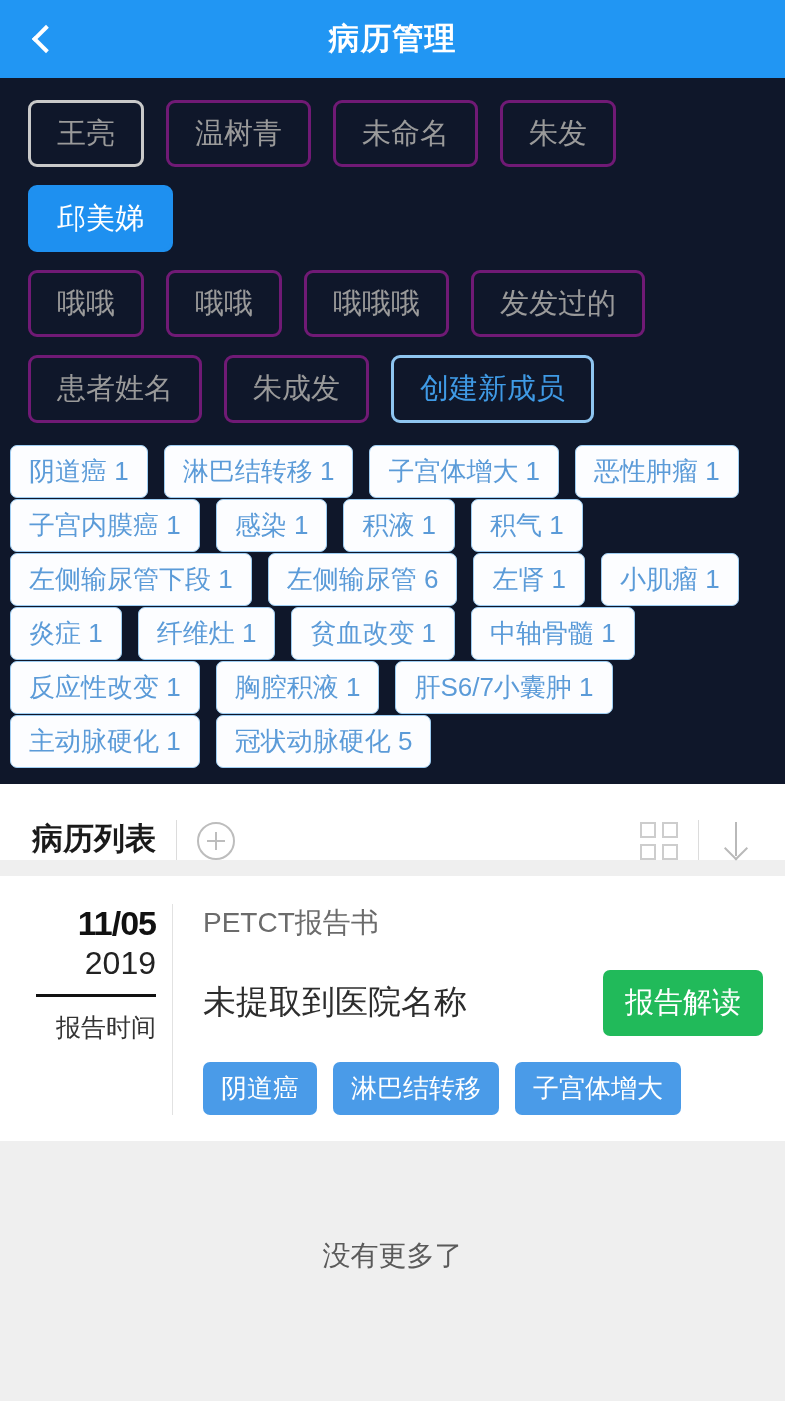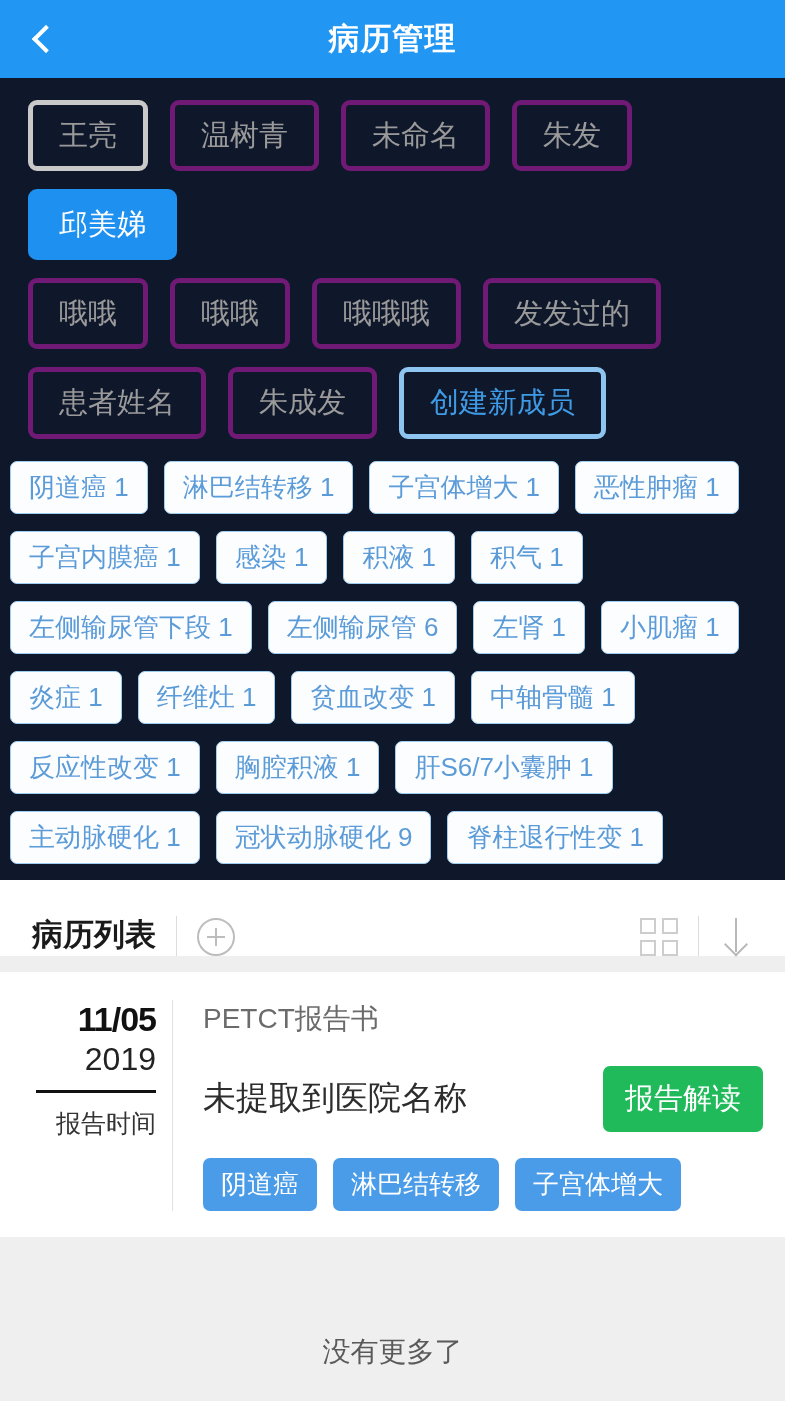--- a/index.html
+++ b/index.html
@@ -24,29 +24,29 @@
           transform: rotate(45deg); margin-left: 6px; }
   .appbar-title {
     width: 100%; text-align: center; color: #fff;
     font-size: 31px; font-weight: bold; letter-spacing: 1px;
   }
 
   
   .patients { padding: 22px 28px 4px 28px; }
   .chip-row { display: flex; flex-wrap: wrap; gap: 18px 22px; }
   .pchip {
-    border: 5px solid #701a75; border-radius: 9px;
+    border: 3px solid #701a75; border-radius: 9px;
     padding: 11px 26px; font-size: 29px; color: #9a9a9a;
     background: transparent; line-height: 1.35; white-space: nowrap;
   }
   .pchip.selected { background: #1e90f0; border-color: #1e90f0; color: #fff; }
   .pchip.create { border-color: #8ec5f0; color: #3f9ae5; }
 
   
-  .tags { padding: 18px 10px 16px 10px; display: flex; flex-wrap: wrap; gap: 17px 16px; }
+  .tags { padding: 18px 10px 16px 10px; display: flex; flex-wrap: wrap; gap: 1px 16px; }
   .tag {
     border: 1px solid #9ecdf2; border-radius: 7px; background: #fcfdff;
     padding: 8px 18px; font-size: 26px; color: #5b9bd8; white-space: nowrap;
   }
 
   
   .list-head {
     background: #ffffff; height: 76px; flex: 0 0 76px;
     display: flex; align-items: flex-end; padding: 0 32px;
   }
@@ -148,22 +148,21 @@
     <div class="tag">左肾 1</div>
     <div class="tag">小肌瘤 1</div>
     <div class="tag">炎症 1</div>
     <div class="tag">纤维灶 1</div>
     <div class="tag">贫血改变 1</div>
     <div class="tag">中轴骨髓 1</div>
     <div class="tag">反应性改变 1</div>
     <div class="tag">胸腔积液 1</div>
     <div class="tag">肝S6/7小囊肿 1</div>
     <div class="tag">主动脉硬化 1</div>
-    <div class="tag">冠状动脉硬化 9</div>
-    <div class="tag">脊柱退行性变 1</div>
+    <div class="tag">冠状动脉硬化 5</div>
   </div>
 
   <div class="list-head">
     <span class="lh-title">病历列表</span>
     <span class="vdiv"></span>
     <span class="circle-plus"></span>
     <span class="spacer"></span>
     <span class="grid-icon">
       <i></i>
         <i></i>

